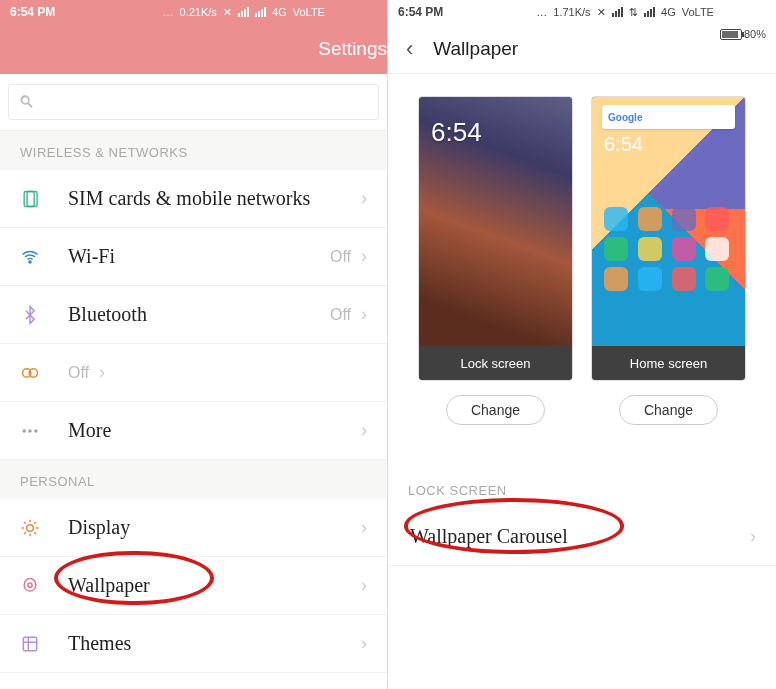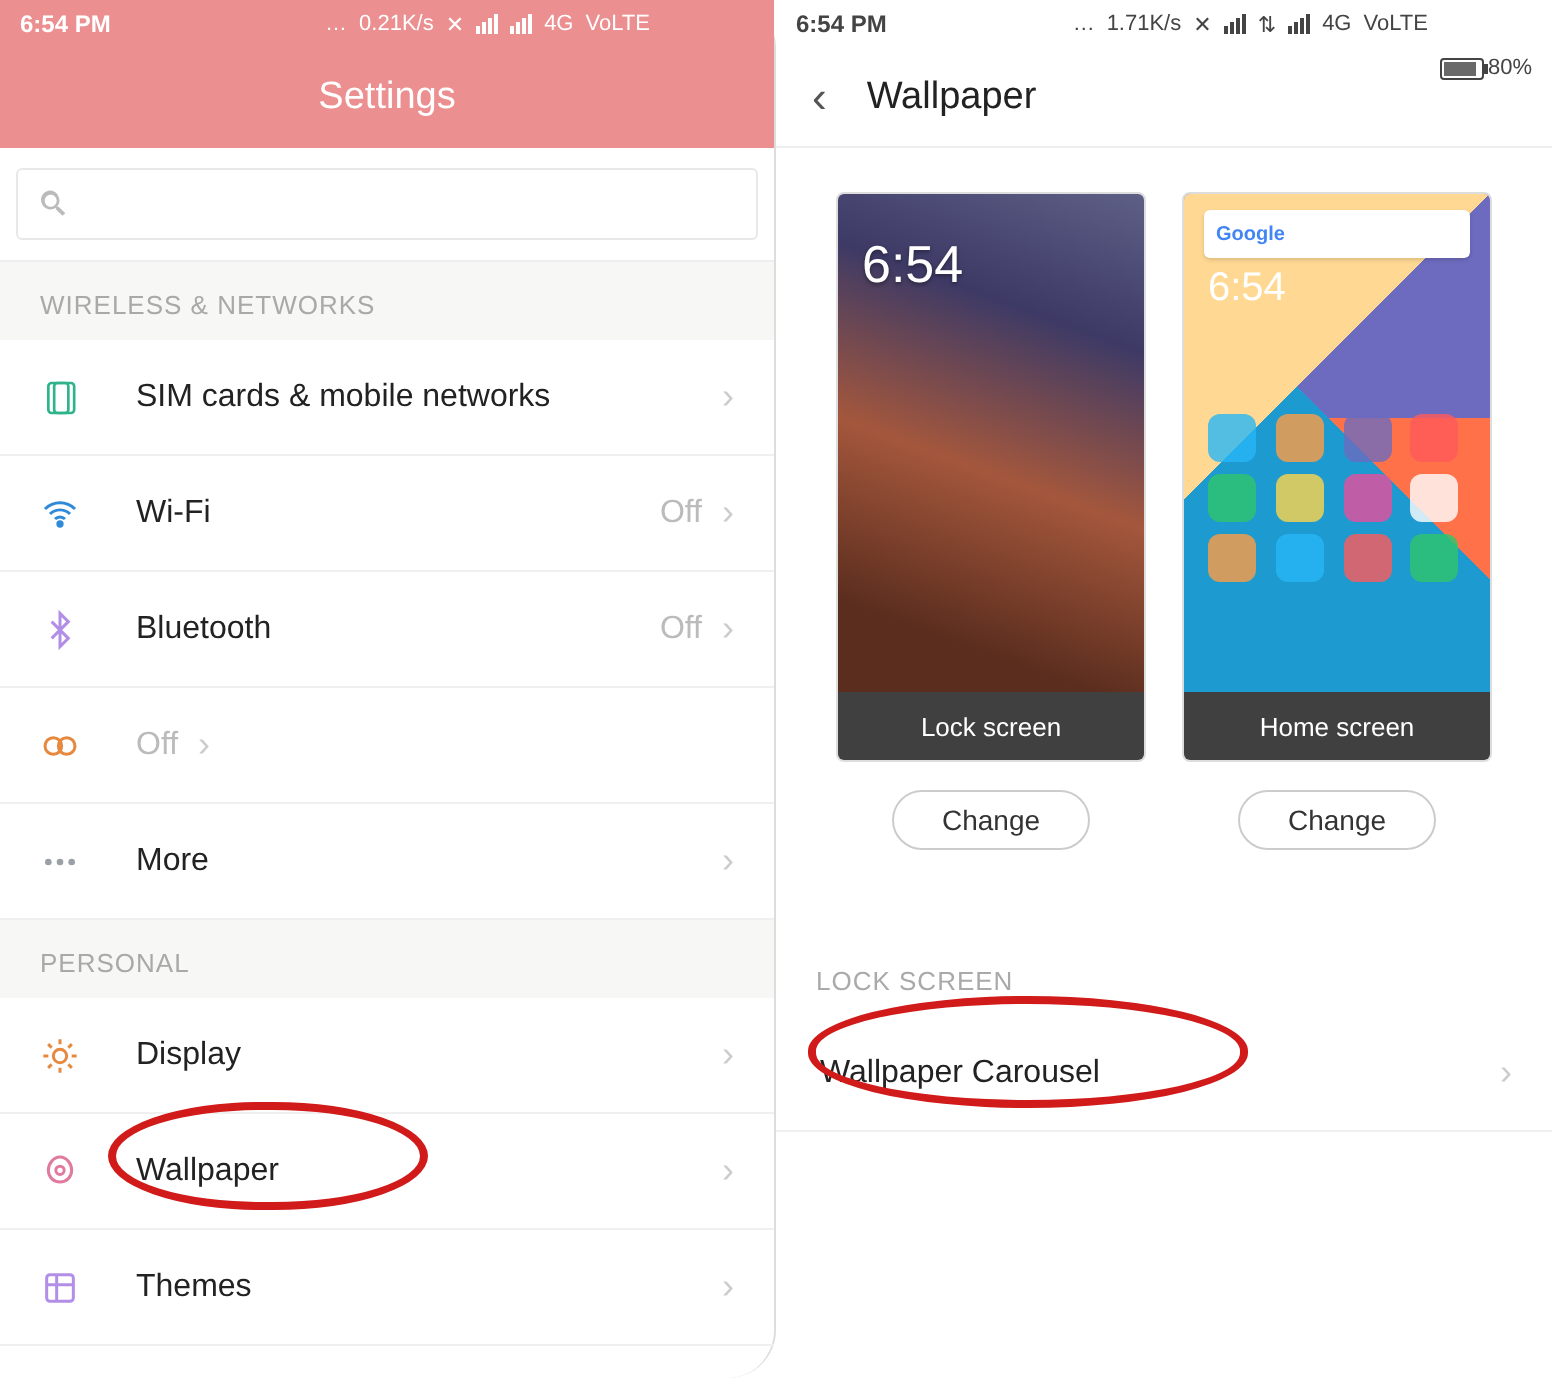--- a/index.html
+++ b/index.html
@@ -4,21 +4,21 @@
 <style>
   * { box-sizing: border-box; margin: 0; padding: 0; }
   body {
     font-family: -apple-system, "Helvetica Neue", Arial, sans-serif;
     background: #fff;
     width: 776px;
     height: 689px;
     overflow: hidden;
     display: flex;
   }
-  .pane { width: 388px; height: 689px; position: relative; background: #fff; border-radius: 24px; }
+  .pane { width: 388px; height: 689px; position: relative; background: #fff; }
   .pane-left { border-right: 1px solid #ddd; }
 
   
   .status-bar {
     height: 24px;
     display: flex;
     align-items: center;
     padding: 0 10px;
     font-size: 12px;
     color: #444;
@@ -34,21 +34,21 @@
     position: relative;
   }
   .battery-box::after {
     content: ""; position: absolute; right: -3px; top: 2px; width: 2px; height: 5px;
     background: currentColor;
   }
   .battery-fill { position: absolute; left: 1px; top: 1px; bottom: 1px; width: 80%; background: currentColor; opacity: .8; }
 
   
   .header { height: 50px; display: flex; align-items: center; justify-content: center; position: relative; }
-  .header.pink { background: #ec8f90; color: #fff; font-size: 19px; font-weight: 500; }
+  .header.pink { background: #ec8f90; color: #fff; font-size: 19px; font-weight: 500; justify-content: flex-end; }
   .header.plain { justify-content: flex-start; padding-left: 12px; gap: 14px; border-bottom: 1px solid #eee; }
   .header.plain .title { font-size: 19px; font-weight: 500; color: #222; }
   .back-btn { font-size: 22px; color: #555; cursor: pointer; padding: 4px 6px; }
 
   
   .search-wrap { padding: 10px 8px; background: #fff; border-bottom: 1px solid #eee; }
   .search-box {
     height: 36px; border: 1px solid #e8e8e8; border-radius: 3px; background: #fff;
     display: flex; align-items: center; padding: 0 10px; color: #bbb;
   }
@@ -59,21 +59,21 @@
     padding: 14px 20px 10px; font-size: 13px; color: #a9a9a9; letter-spacing: .5px;
     background: #f7f7f5;
   }
 
   
   .row {
     display: flex; align-items: center; height: 58px; padding: 0 20px;
     border-bottom: 1px solid #f0f0f0; position: relative;
   }
   .row .icon { width: 20px; height: 20px; margin-right: 28px; flex: 0 0 auto; }
-  .row .label { flex: 1; font-size: 16px; color: #222; }
+  .row .label { flex: 1; font-size: 20px; color: #222; font-family: Liberation Serif, serif; }
   .row .value { font-size: 16px; color: #bbb; margin-right: 10px; }
   .row .chev { color: #ccc; font-size: 18px; }
 
   
   .ring {
     position: absolute; border: 4px solid #d11a1a; border-radius: 50%/50%;
     pointer-events: none;
   }
   .ring1 { left: 54px; top: -6px; width: 160px; height: 54px; border-radius: 80px/28px; }
   .ring2 { left: 16px; top: -10px; width: 220px; height: 56px; border-radius: 120px/30px; }

